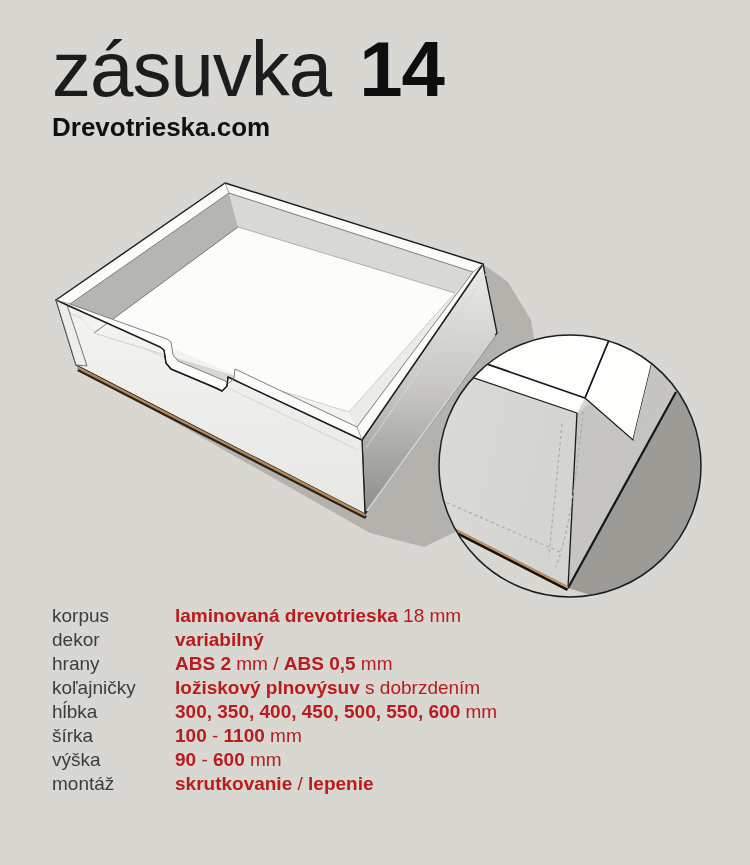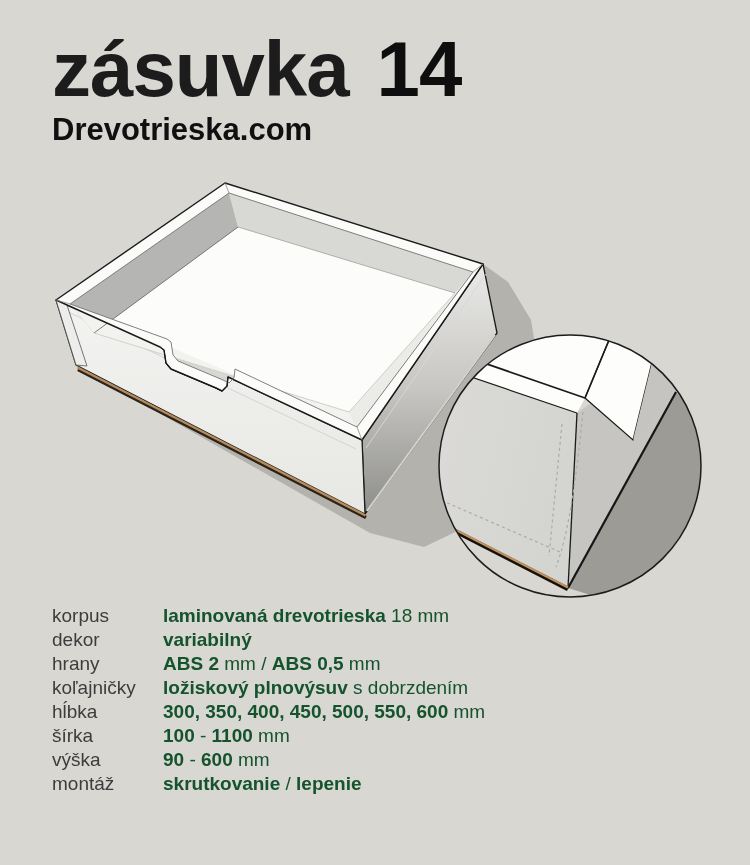--- a/index.html
+++ b/index.html
@@ -5,27 +5,27 @@
   html,body{margin:0;padding:0;}
   .page{
     position:relative; width:750px; height:865px;
     background:#d8d7d2; overflow:hidden;
     font-family:"Liberation Sans","DejaVu Sans",sans-serif;
     color:#141414;
   }
   .illustration{position:absolute;left:0;top:0;width:750px;height:865px;z-index:0;}
   .header{position:absolute;left:52px;top:30px;z-index:2;}
   .title{font-size:78px;line-height:1;letter-spacing:-1px;white-space:nowrap;}
-  .title .light{font-weight:700;color:#1c1c1c;}
+  .title .light{font-weight:400;color:#1c1c1c;}
   .title .num{font-weight:800;color:#0e0e0e;margin-left:28px;}
-  .brand{margin-top:4px;font-size:31px;font-weight:bold;color:#101010;letter-spacing:0px;}
+  .brand{margin-top:4px;font-size:26px;font-weight:bold;color:#101010;letter-spacing:0px;}
   .spec-table{position:absolute;left:52px;top:604px;width:640px;z-index:2;}
   .spec-row{display:flex;height:24px;line-height:24px;font-size:19px;}
   .spec-label{width:111px;flex:0 0 111px;color:#3d3d3d;font-weight:400;}
-  .spec-value{color:#14532d;white-space:nowrap;}
+  .spec-value{color:#b91c1c;white-space:nowrap;margin-left:12px;}
   .spec-value .b{font-weight:bold;}
 </style>
 </head>
 <body>
 
 <div class="page">
 
   <svg class="illustration" width="750" height="865" viewBox="0 0 750 865" aria-hidden="true">
     <defs>
       <linearGradient id="gFront" x1="0" y1="0" x2="0" y2="1">

